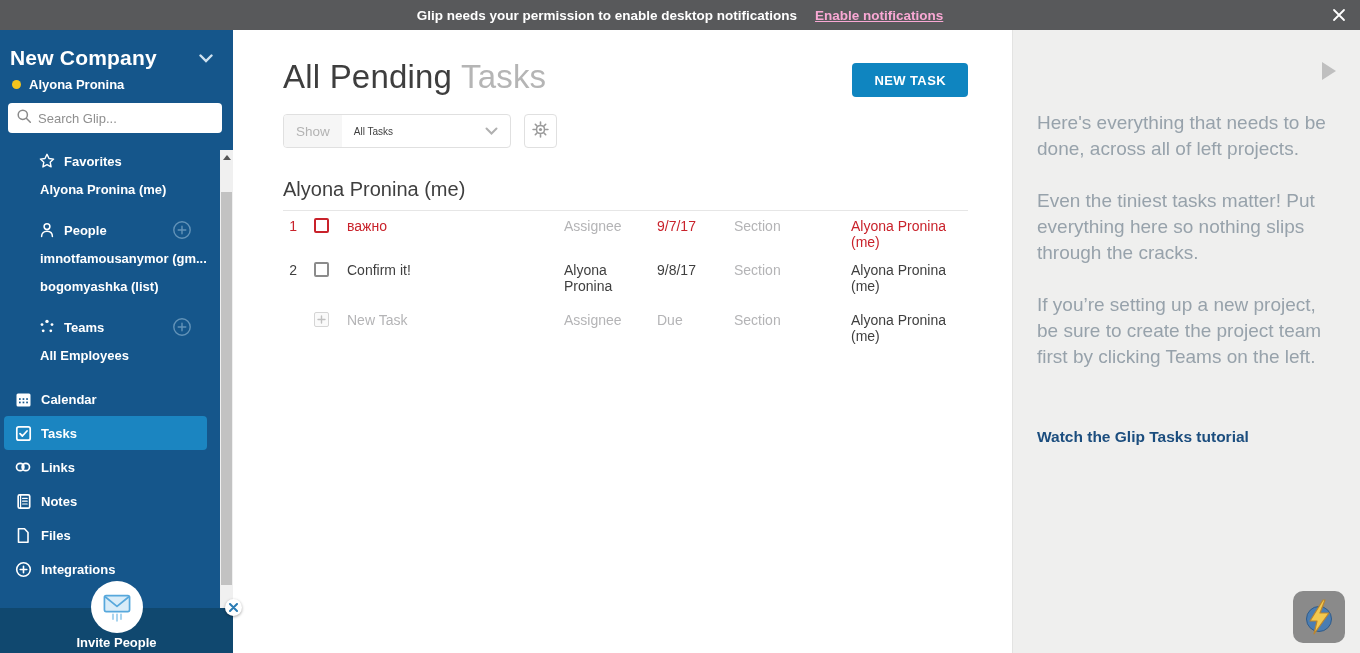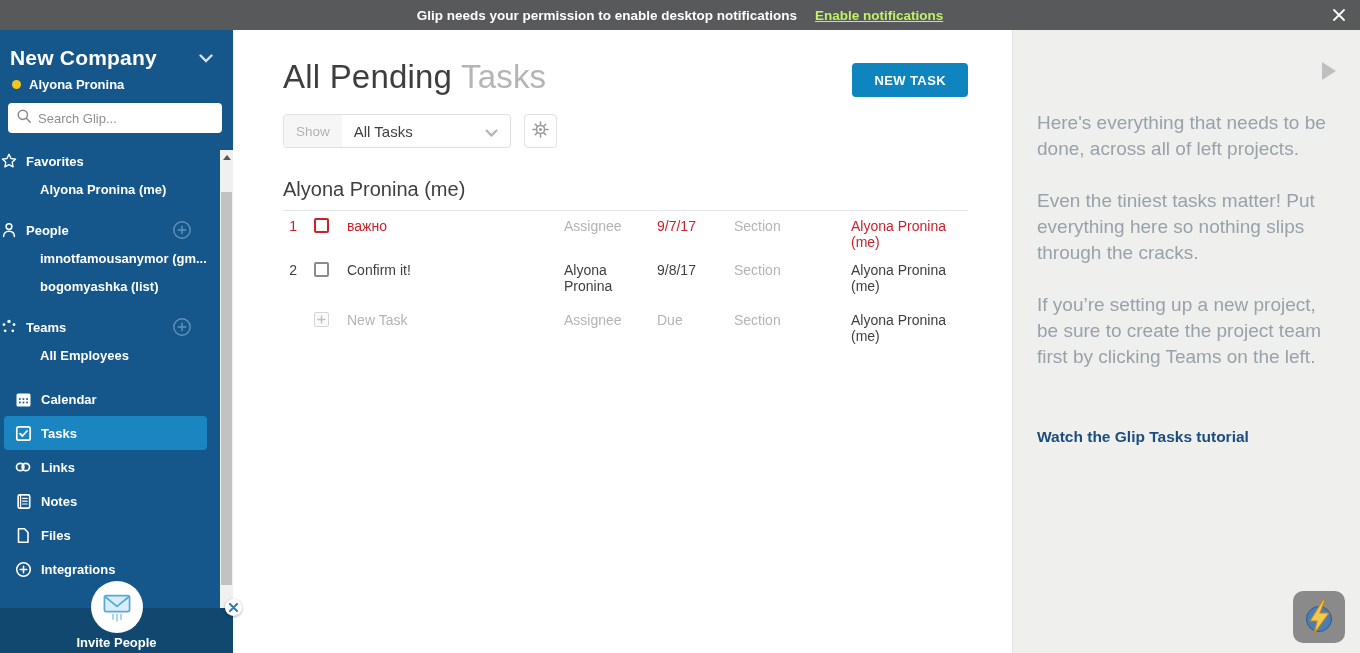--- a/index.html
+++ b/index.html
@@ -1,37 +1,37 @@
 <!DOCTYPE html>
 <html><head>
 <meta charset="utf-8">
 <style>
   * { margin:0; padding:0; box-sizing:border-box; }
   html,body { width:1360px; height:653px; overflow:hidden; font-family:"Liberation Sans", sans-serif; background:#fff; }
 
   
   .topbar { position:relative; height:30px; background:#58595b; display:flex; align-items:center; justify-content:center; color:#fff; font-size:13.5px; font-weight:600; }
-  .topbar-link { color:#bef264; font-weight:700; text-decoration:underline; margin-left:18px; cursor:pointer; }
+  .topbar-link { color:#f9a8d4; font-weight:700; text-decoration:underline; margin-left:18px; cursor:pointer; }
   .topbar-close { position:absolute; right:13px; top:7px; width:16px; height:16px; cursor:pointer; }
 
   .app { display:flex; height:623px;gap:24px; }
 
   
   .sidebar { position:relative; width:233px; background:#15568b; color:#fff; flex:none; }
   .company-row { display:flex; align-items:center; justify-content:space-between; padding:16px 20px 0 10px; cursor:pointer; }
   .company-name { font-size:21px; font-weight:700; letter-spacing:.2px; }
   .presence-row { display:flex; align-items:center; gap:8px; padding:7px 0 0 12px; font-size:13px; font-weight:700; }
   .presence-dot { width:9px; height:9px; border-radius:50%; background:#f5c51d; flex:none; }
   .searchbox { display:flex; align-items:center; gap:6px; margin:11px 11px 0 8px; height:30px; background:#fff; border-radius:4px; padding:0 8px; }
   .searchbox input { border:none; outline:none; flex:1; font-size:13px; color:#555; font-family:"Liberation Sans", sans-serif; background:transparent; }
   .searchbox input::placeholder { color:#8f8f8f; }
 
   .nav { margin-top:14px; font-size:13px; font-weight:700; }
   .nav-group { margin-bottom:13px; }
-  .nav-header { display:flex; align-items:center; height:28px; cursor:pointer; position:relative; }
+  .nav-header { display:flex; align-items:center; height:28px; padding-left:14px; cursor:pointer; position:relative;margin-left:24px; }
   .nav-header .ic { width:18px; margin-right:8px; display:flex; justify-content:center; }
   .nav-sub { display:flex; align-items:center; height:28px; padding-left:40px; cursor:pointer; white-space:nowrap; }
   .add-btn { position:absolute; right:40px; top:3px; width:22px; height:22px; cursor:pointer; opacity:.75; }
   .nav-item { display:flex; align-items:center; height:34px; padding-left:14px; cursor:pointer; }
   .nav-item .ic { width:18px; margin-right:9px; display:flex; justify-content:center; }
   .nav-item.active { background:#1b85c1; margin:0 26px 0 4px; padding-left:10px; border-radius:4px; }
 
   
   .scrollbar { position:absolute; top:120px; right:0; width:13px; height:488px; background:#f0f0f0; }
   .sb-up, .sb-down { position:absolute; left:0; width:13px; height:15px; display:flex; align-items:center; justify-content:center; cursor:pointer; }
@@ -50,21 +50,21 @@
   
   .main { flex:1; background:#fff; position:relative; padding:10px 20px 0 26px; }
   .main-header { display:flex; align-items:flex-start; justify-content:space-between; padding-top:18px; }
   .page-title { font-size:33px; font-weight:400; color:#3e3e3e; letter-spacing:.2px; }
   .page-title .light { color:#b5b5b5; }
   .new-task-btn { margin-top:5px; height:34px; padding:0 22px; background:#0f85c0; color:#fff; border:none; border-radius:4px; font-size:13px; font-weight:700; letter-spacing:.4px; cursor:pointer; font-family:"Liberation Sans", sans-serif; }
 
   .filters { display:flex; align-items:center; gap:13px; margin-top:17px; }
   .filter { display:flex; align-items:stretch; border:1px solid #e0e0e0; border-radius:4px; overflow:hidden; height:34px; background:#fff; cursor:pointer; }
   .filter-label { background:#f6f6f6; color:#b3b3b3; font-size:13.5px; display:flex; align-items:center; padding:0 12px; }
-  .filter-value { display:flex; align-items:center; justify-content:space-between; color:#3f3f3f; font-size:15px; padding:0 12px; }
+  .filter-value { display:flex; align-items:center; justify-content:space-between; color:#3f3f3f; font-size:10px; padding:0 12px; }
   .filter.show  .filter-value { width:168px; }
   .filter.status .filter-value { width:155px; }
   .filter.sort  .filter-value { width:178px; }
   .gear-btn { width:33px; height:34px; border:1px solid #e0e0e0; border-radius:4px; background:#fff; display:flex; align-items:center; justify-content:center; cursor:pointer; }
 
   .group-title { margin-top:30px; font-size:20px; font-weight:400; color:#3f3f3f; padding-bottom:9px; border-bottom:1px solid #e6e6e6; }
 
   .task-row { display:grid; grid-template-columns:14px 16px 200px 76px 60px 100px 1fr; column-gap:17px; align-items:start; padding:7px 0 5px 0; font-size:14px; color:#3f3f3f; }
   .cell-num { text-align:right; }
   .checkbox { width:15px; height:15px; border:2px solid #8b8b8b; border-radius:2px; margin-top:0; cursor:pointer; }

